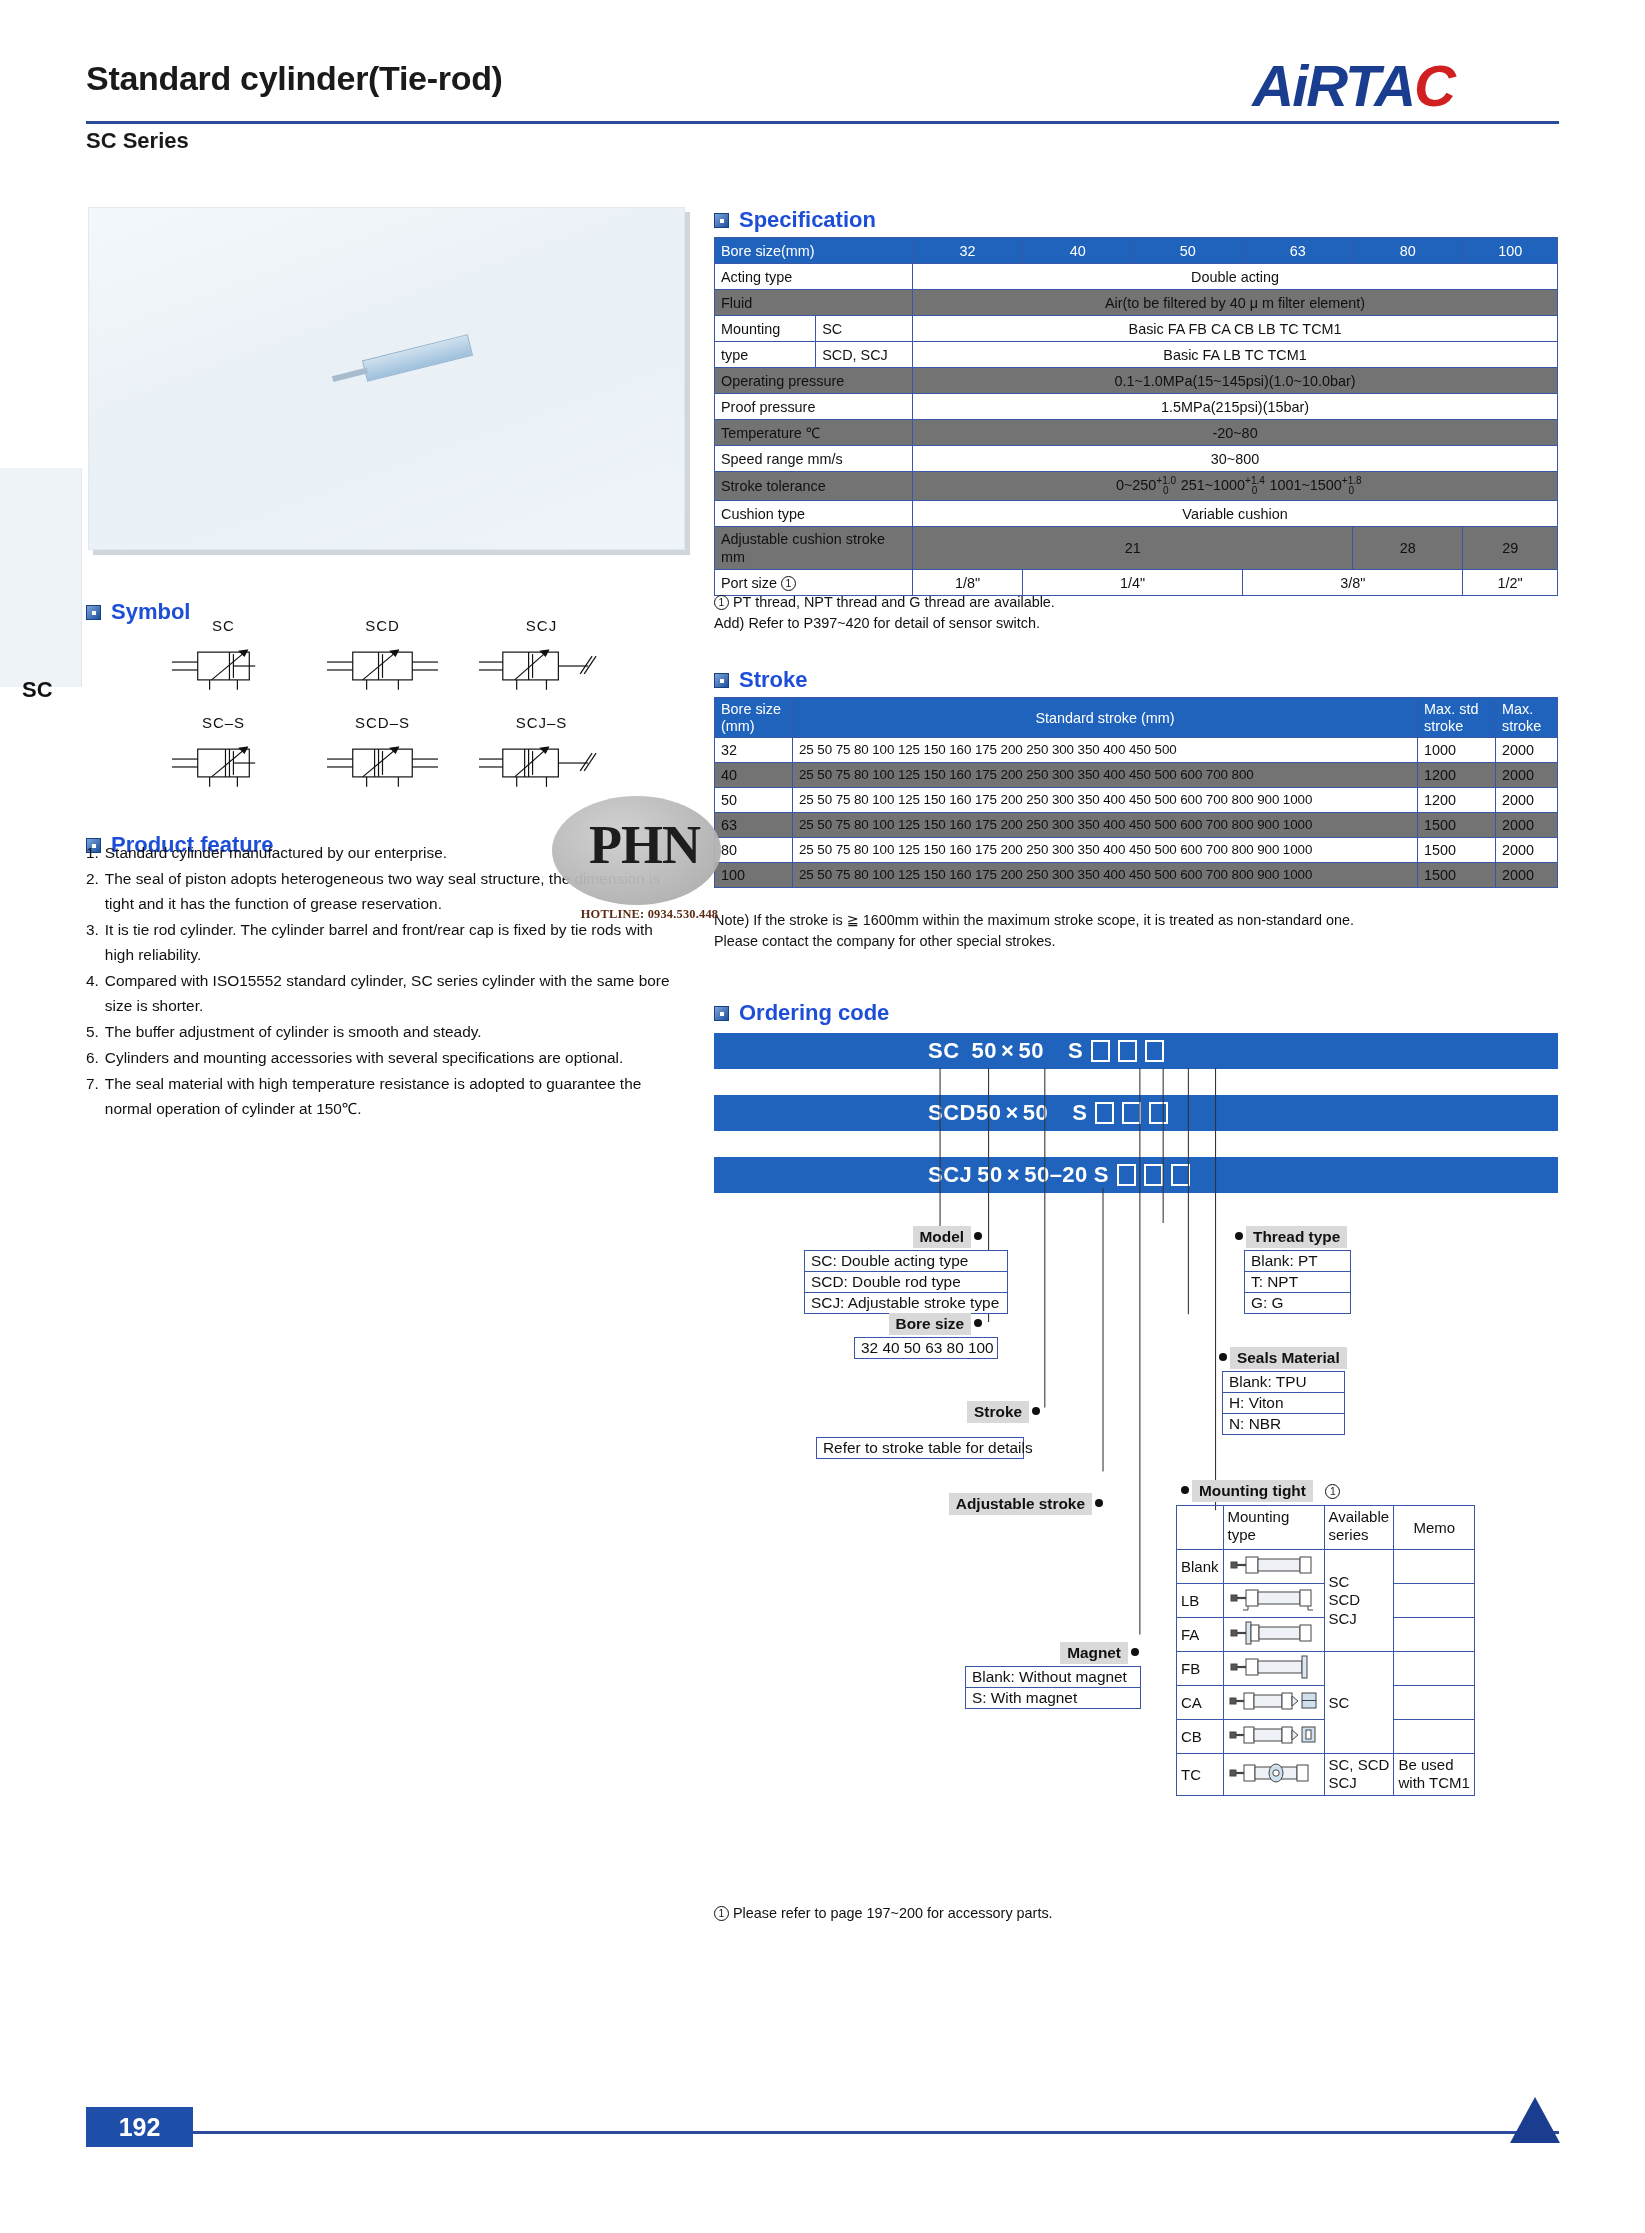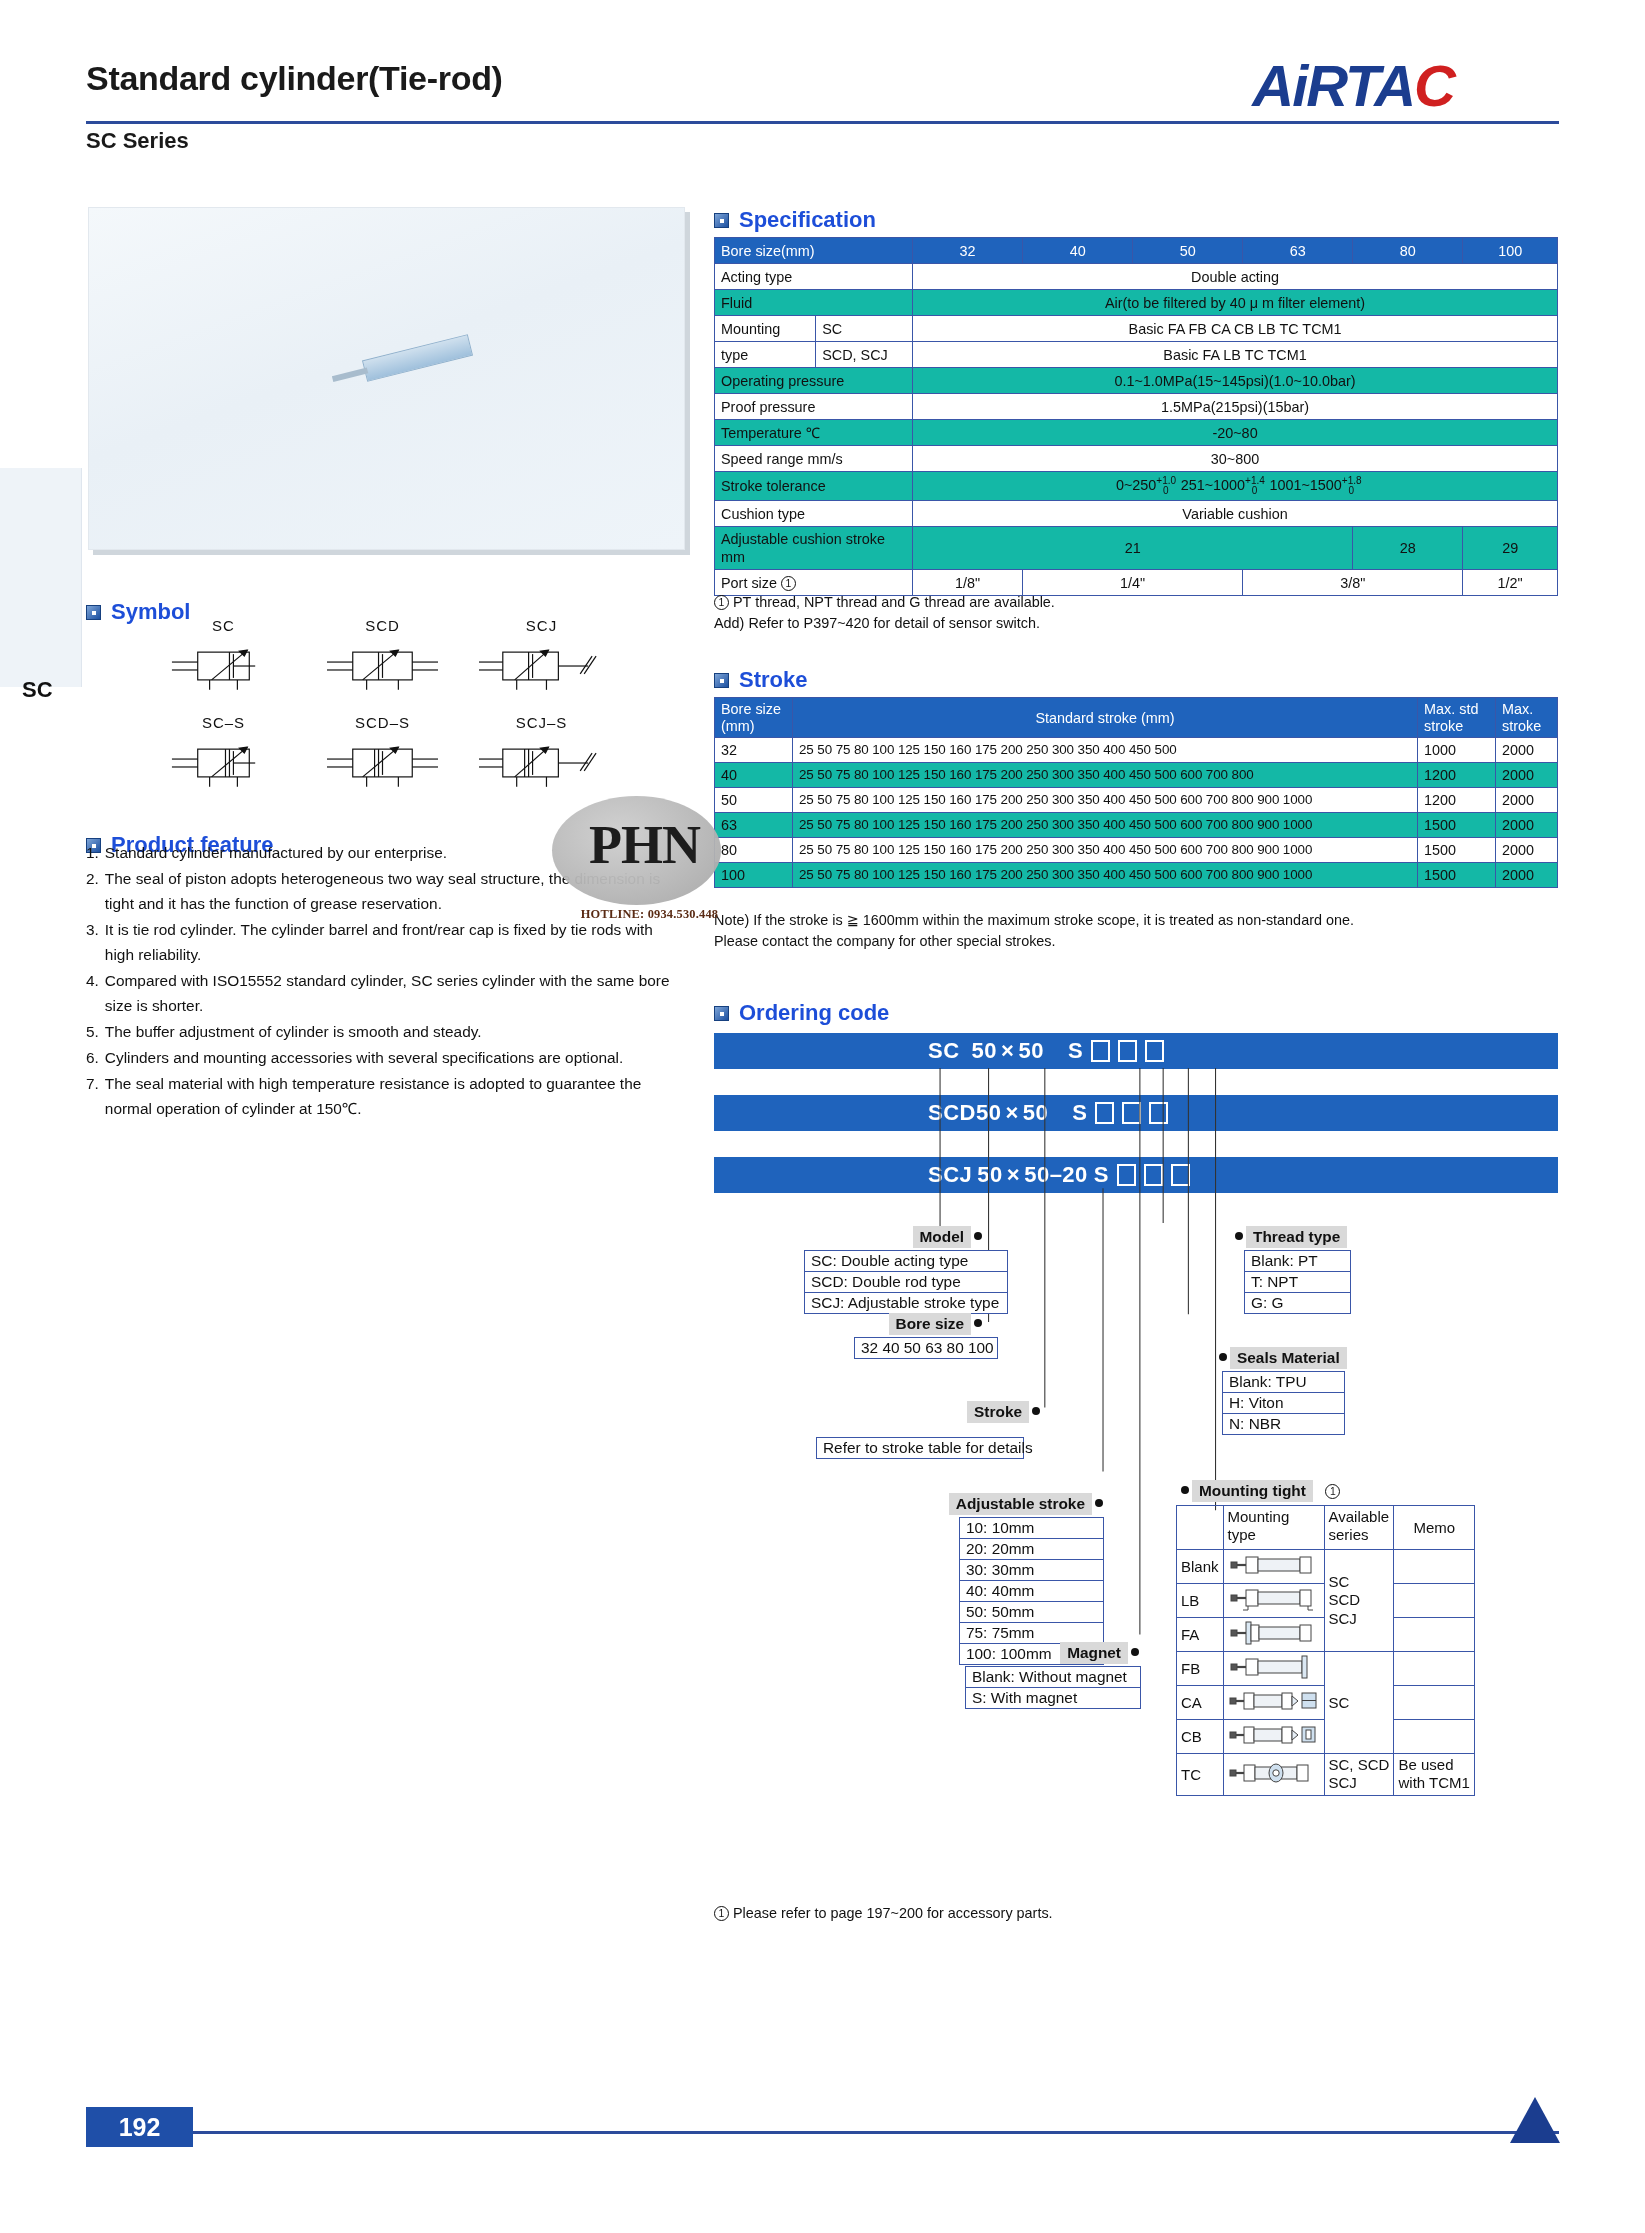--- a/index.html
+++ b/index.html
@@ -126,21 +126,21 @@
   .tbl th, .tbl td {
     border:1px solid #3a56a8; padding:3px 6px;
     vertical-align:middle; line-height:1.25;
   }
   .tbl .hdrow th {
     background:#1f63bc; color:#fff; font-weight:normal; text-align:center;
     height:26px;
   }
   .tbl .hdrow th.lbl { text-align:left; }
   .rw-w { background:#ffffff; }
-  .rw-b { background:#14b8a6; }
+  .rw-b { background:#737373; }
   .c { text-align:center; }
   .l { text-align:left; }
 
   
   .spec-wrap { position:absolute; left:714px; top:237px; width:844px; }
   .spec .lbl-cell { width:179px; }
   .spec td { height:26px; }
 
   .note-spec {
     position:absolute; left:714px; top:592px; width:856px;
@@ -680,29 +680,20 @@
     </div>
     <div class="co-box" style="width:208px; margin-top:14px;">
       <div>Refer to stroke table for details</div>
     </div>
   </div>
 
   <div class="callout" style="left:935px; top:1493px;">
     <div class="co-head-right" style="width:171px">
       <span class="co-tag">Adjustable stroke</span><span class="co-dot"></span>
     </div>
-    <div class="co-box" style="width:145px; margin-left:24px; margin-top:2px;">
-      <div>10: 10mm</div>
-      <div>20: 20mm</div>
-      <div>30: 30mm</div>
-      <div>40: 40mm</div>
-      <div>50: 50mm</div>
-      <div>75: 75mm</div>
-      <div>100: 100mm</div>
-    </div>
   </div>
 
   <div class="callout" style="left:925px; top:1642px;">
     <div class="co-head-right" style="width:217px">
       <span class="co-tag">Magnet</span><span class="co-dot"></span>
     </div>
     <div class="co-box" style="width:176px; margin-left:40px; margin-top:2px;">
       <div>Blank: Without magnet</div>
       <div>S: With magnet</div>
     </div>

